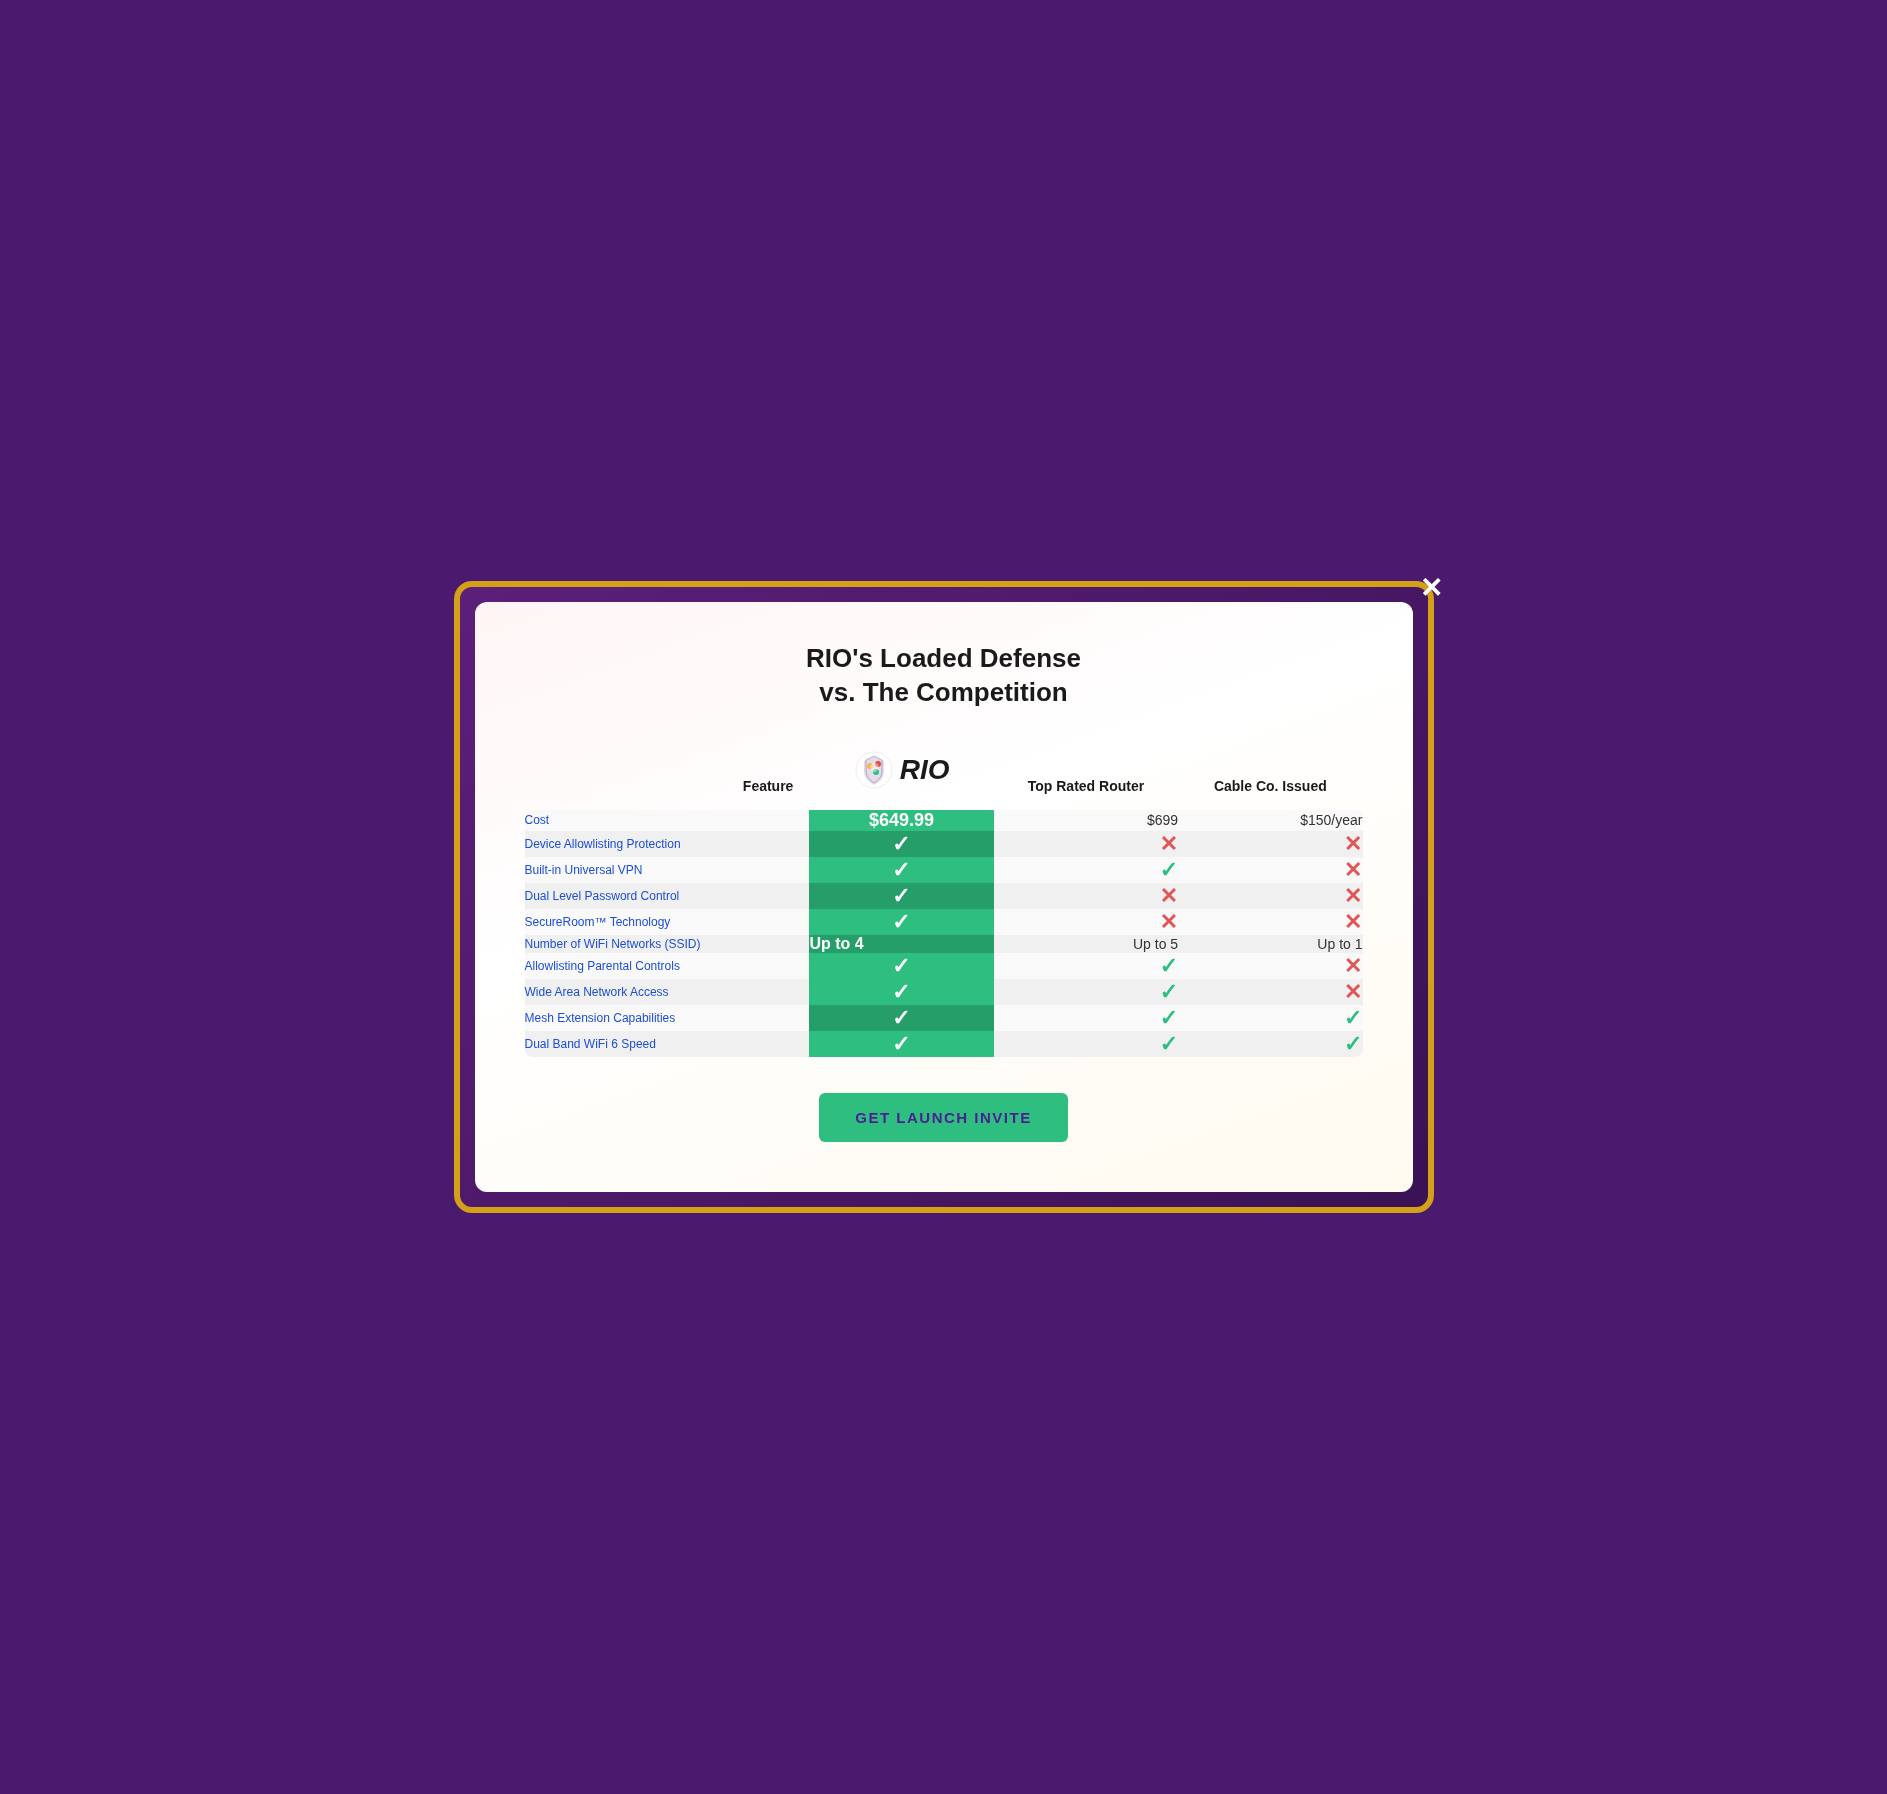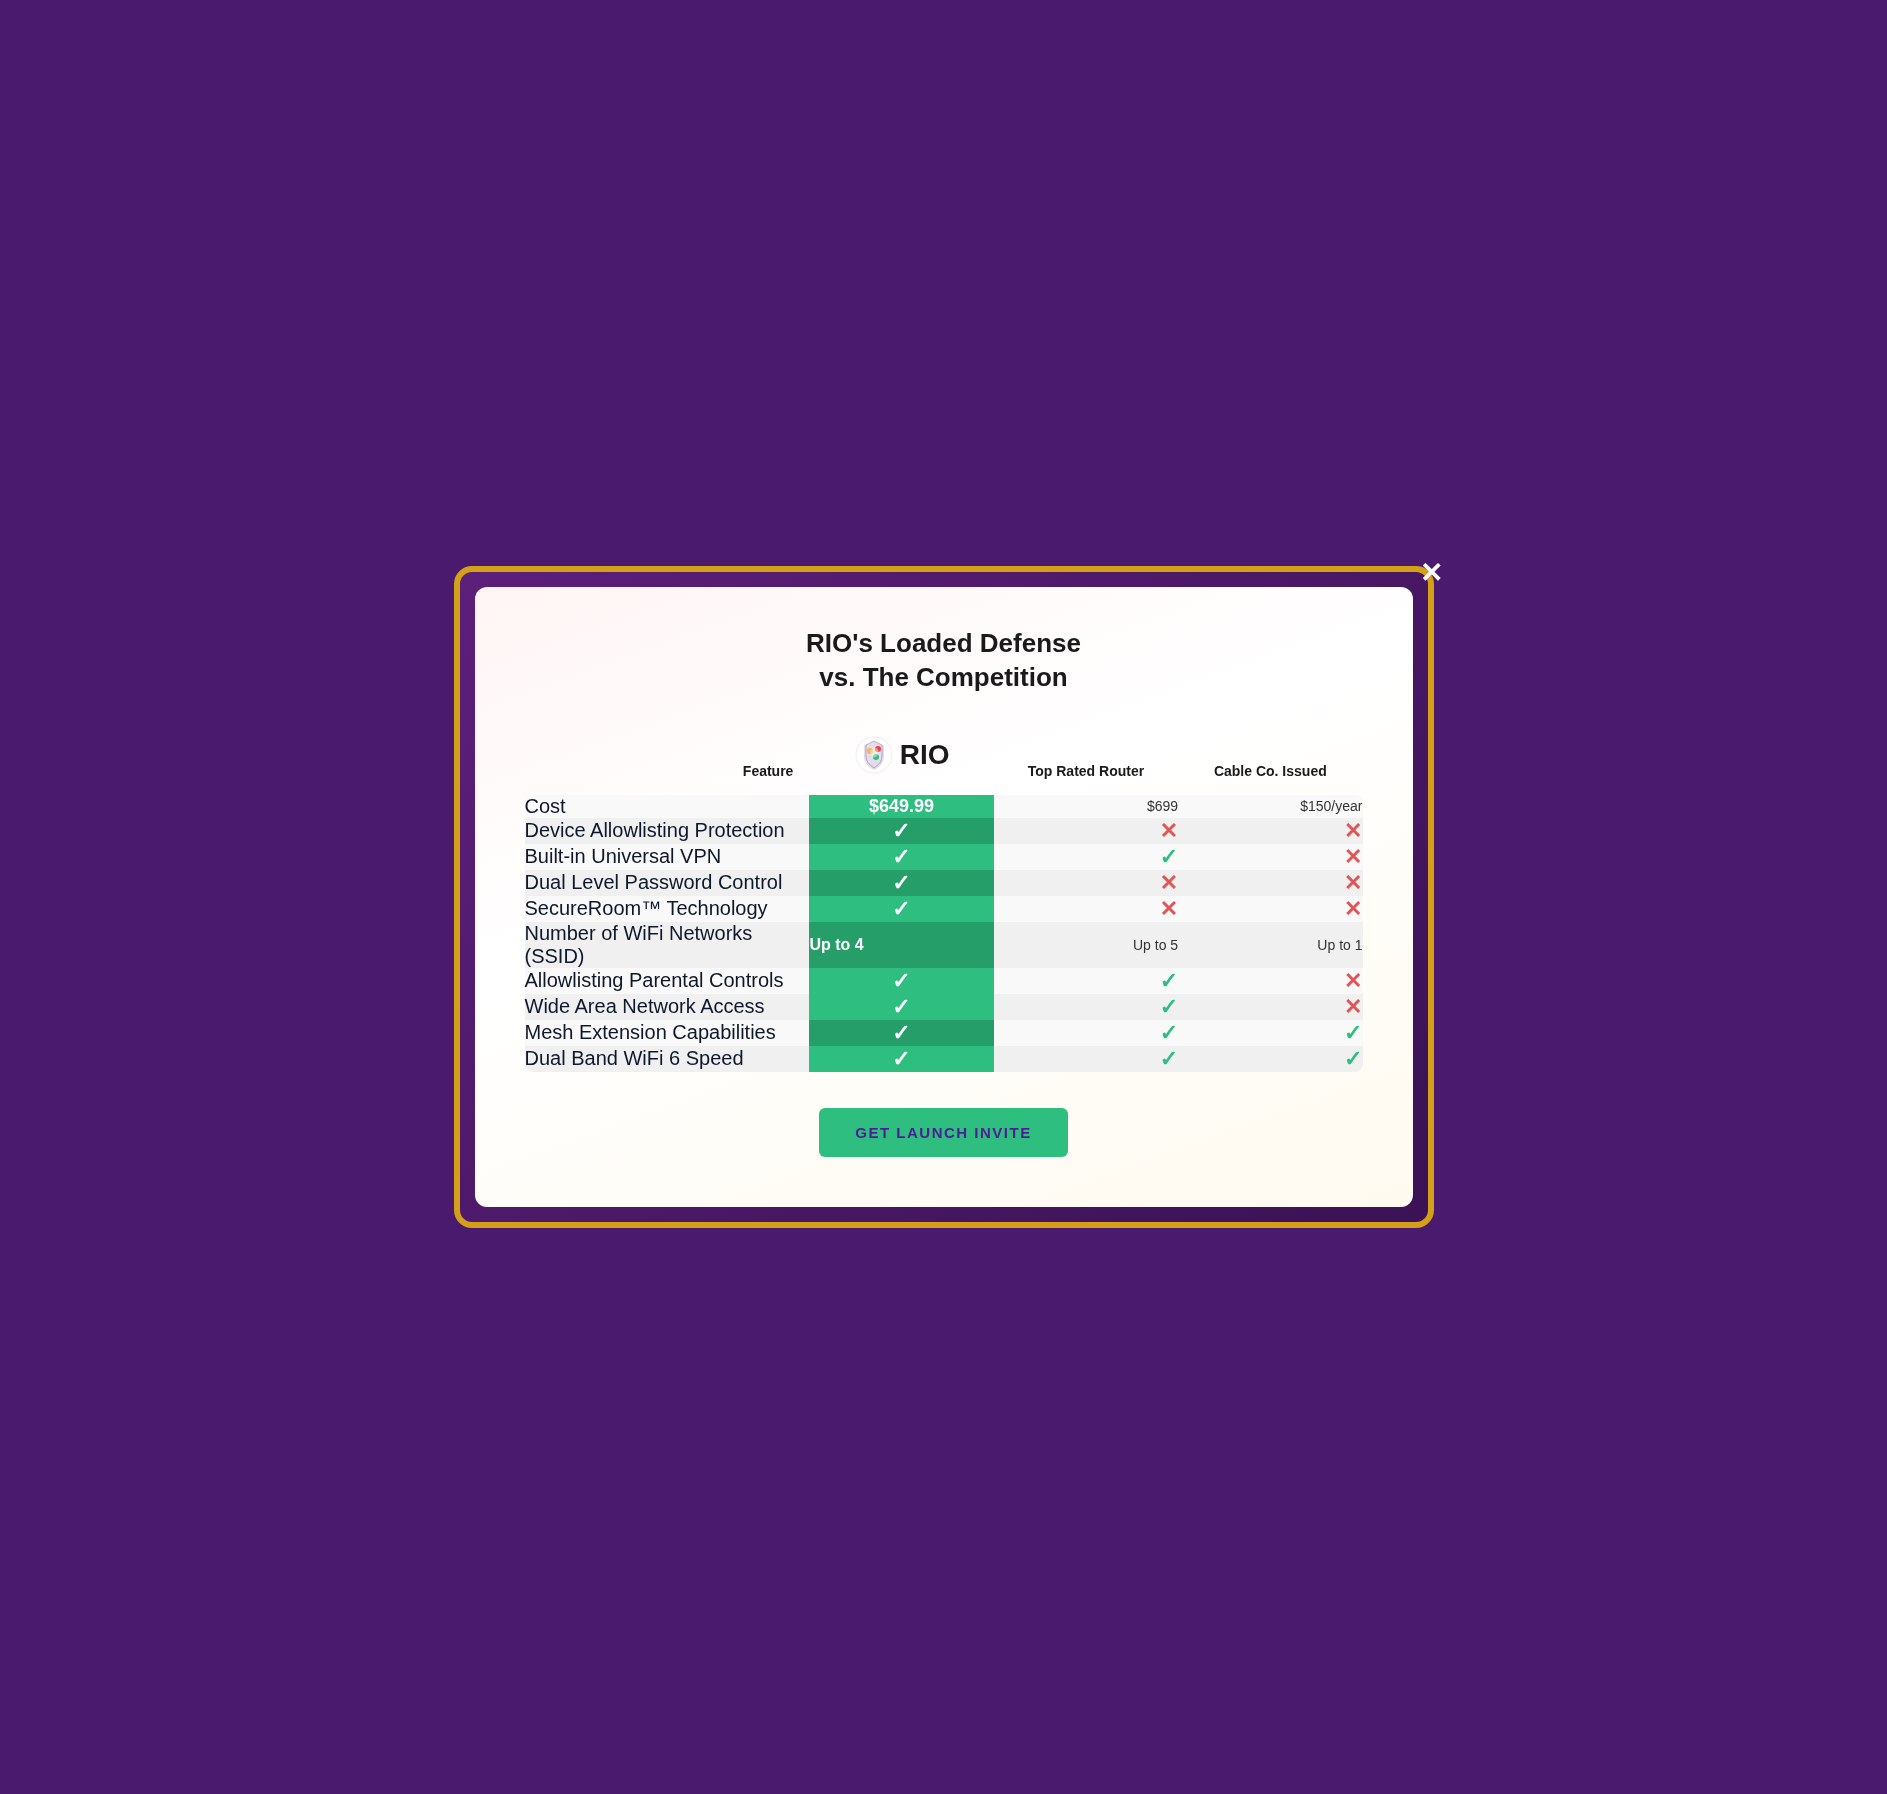--- a/index.html
+++ b/index.html
@@ -45,20 +45,21 @@
       color: #1a1a1a;
       margin-bottom: 30px;
       line-height: 1.3;
     }
     .logo-area {
       display: flex;
       align-items: center;
       justify-content: center;
       gap: 6px;
       margin-bottom: 4px;
+      font-style: italic;
     }
     .rio-logo-svg {
       width: 40px;
       height: 40px;
     }
     .rio-text {
       font-size: 28px;
       font-weight: 800;
       color: #1a1a1a;
     }
@@ -86,22 +87,22 @@
     .header-rio {
       vertical-align: middle !important;
     }
 
     .table-row td {
       padding: 0;
       vertical-align: middle;
     }
     .feature-cell {
       padding: 16px 16px;
-      font-size: 20px;
-      color: #0f172a;
+      font-size: 12px;
+      color: #1d4ed8;
       background: #f9f9f9;
       text-align: left;
     }
     .table-row:nth-child(even) .feature-cell {
       background: #f0f0f0;
     }
     .rio-cell {
       text-align: center;
       padding: 14px 10px;
     }

